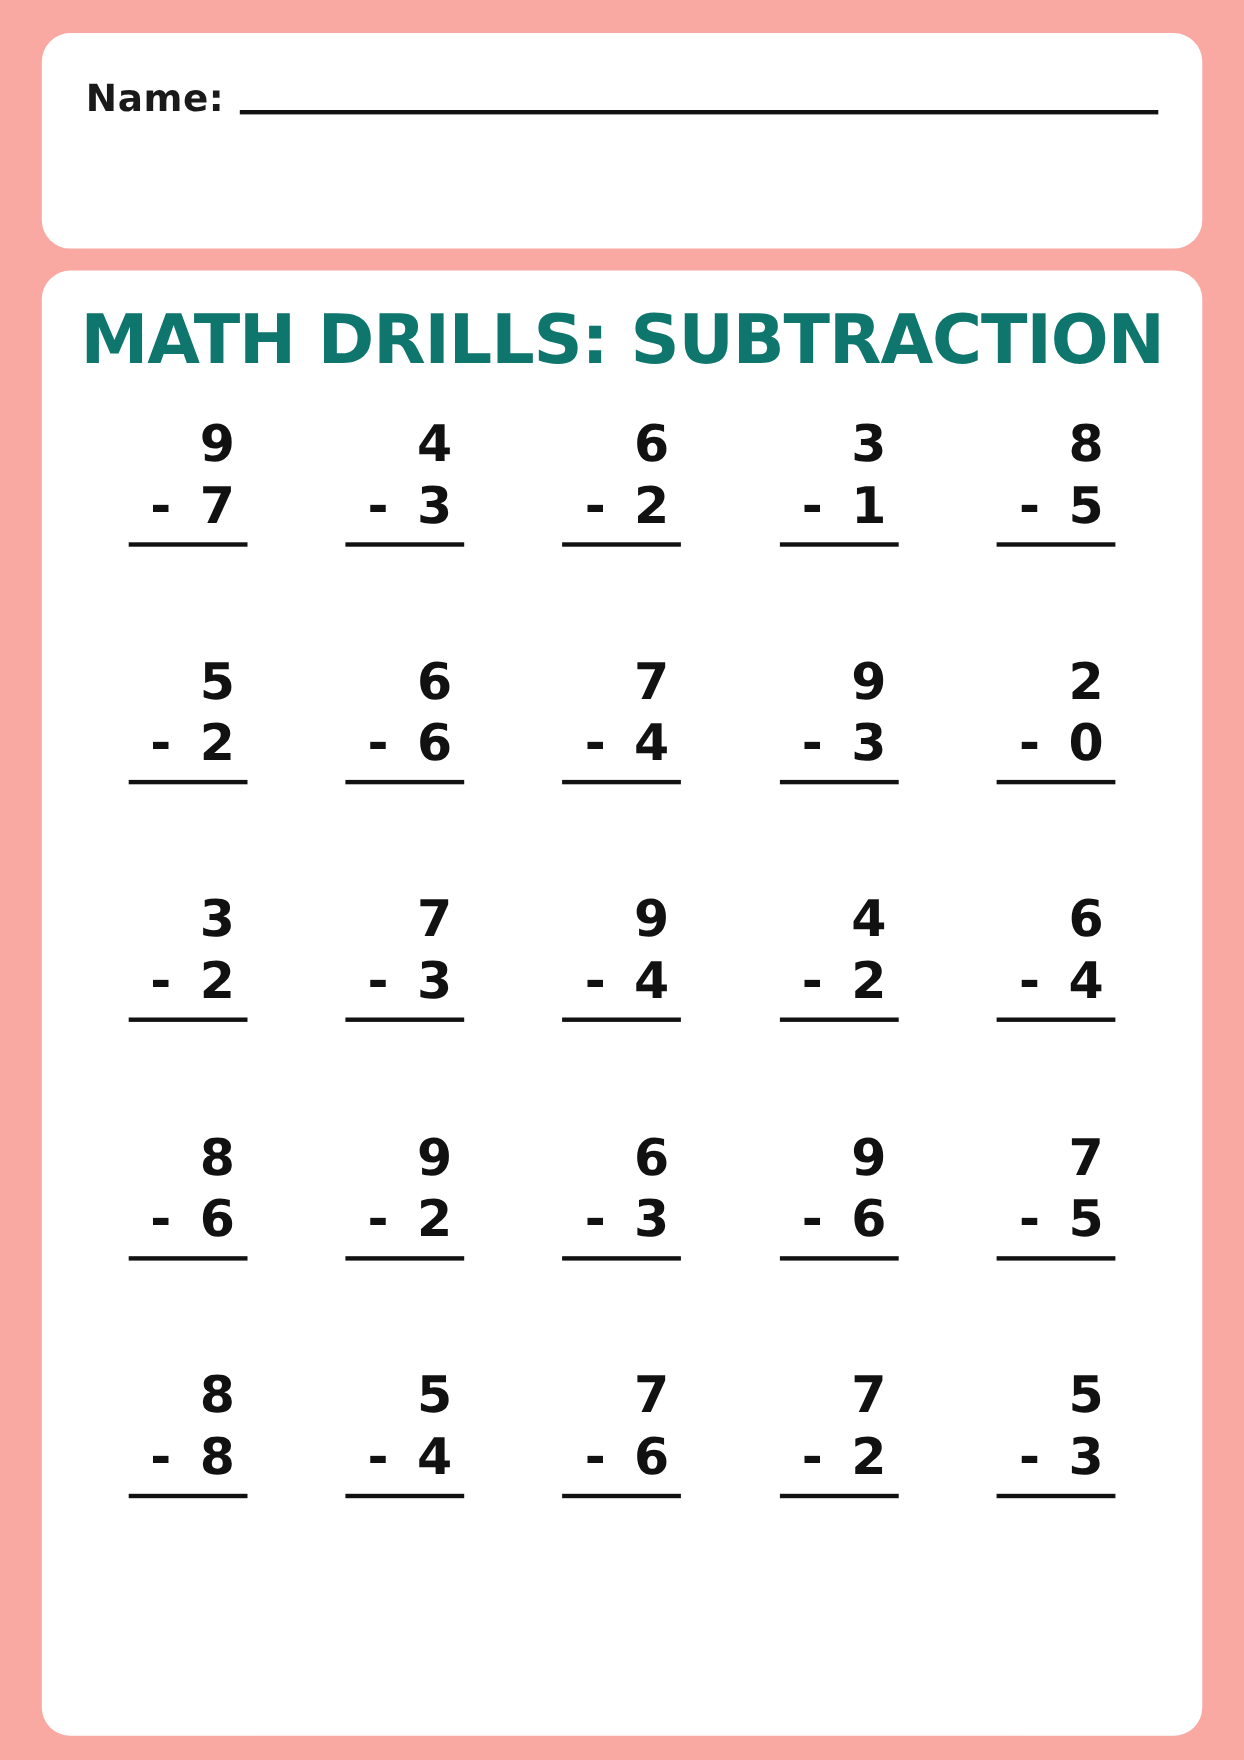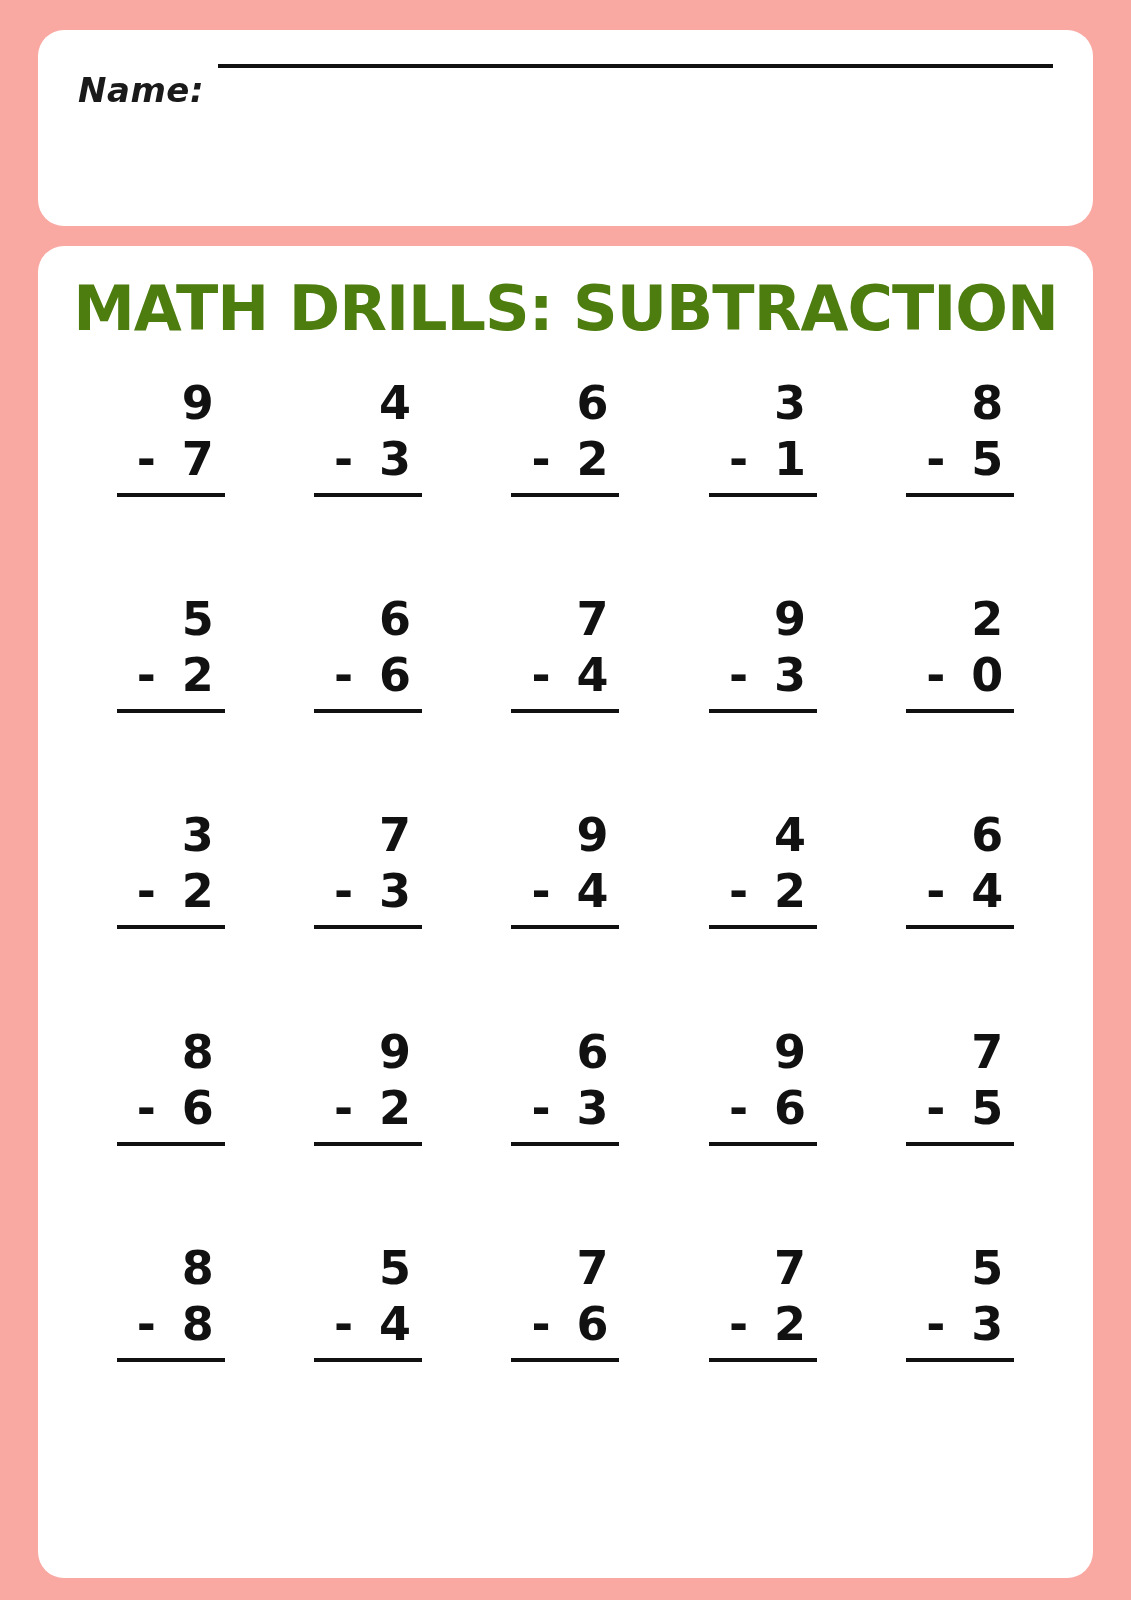--- a/index.html
+++ b/index.html
@@ -27,23 +27,22 @@
   .header-card {
     background: #ffffff;
     border-radius: 26px;
     height: 196px;
     box-sizing: border-box;
     padding: 40px 40px 0 40px;
     flex: none;
   }
   .field-row {
     display: flex;
-    align-items: flex-start;
+    align-items: flex-end;
     margin-bottom: 26px;
-    font-style: italic;
   }
   .field-label {
     font-family: "DejaVu Sans", sans-serif;
     font-weight: 700;
     font-size: 34px;
     color: #1a1a1a;
     letter-spacing: 0.5px;
     white-space: nowrap;
   }
   .rule {
@@ -65,21 +64,21 @@
     box-sizing: border-box;
     padding: 22px 34px 30px 34px;
     display: flex;
     flex-direction: column;
   }
   .title {
     font-family: "DejaVu Sans", sans-serif;
     font-weight: 700;
     font-size: 62px;
     letter-spacing: -1px;
-    color: #4d7c0f;
+    color: #0f766e;
     text-align: center;
     margin: 4px 0 12px 0;
     white-space: nowrap;
   }
   .grid {
     flex: 1;
     display: grid;
     grid-template-columns: repeat(5, 1fr);
     grid-auto-rows: 1fr;
     row-gap: 0;

